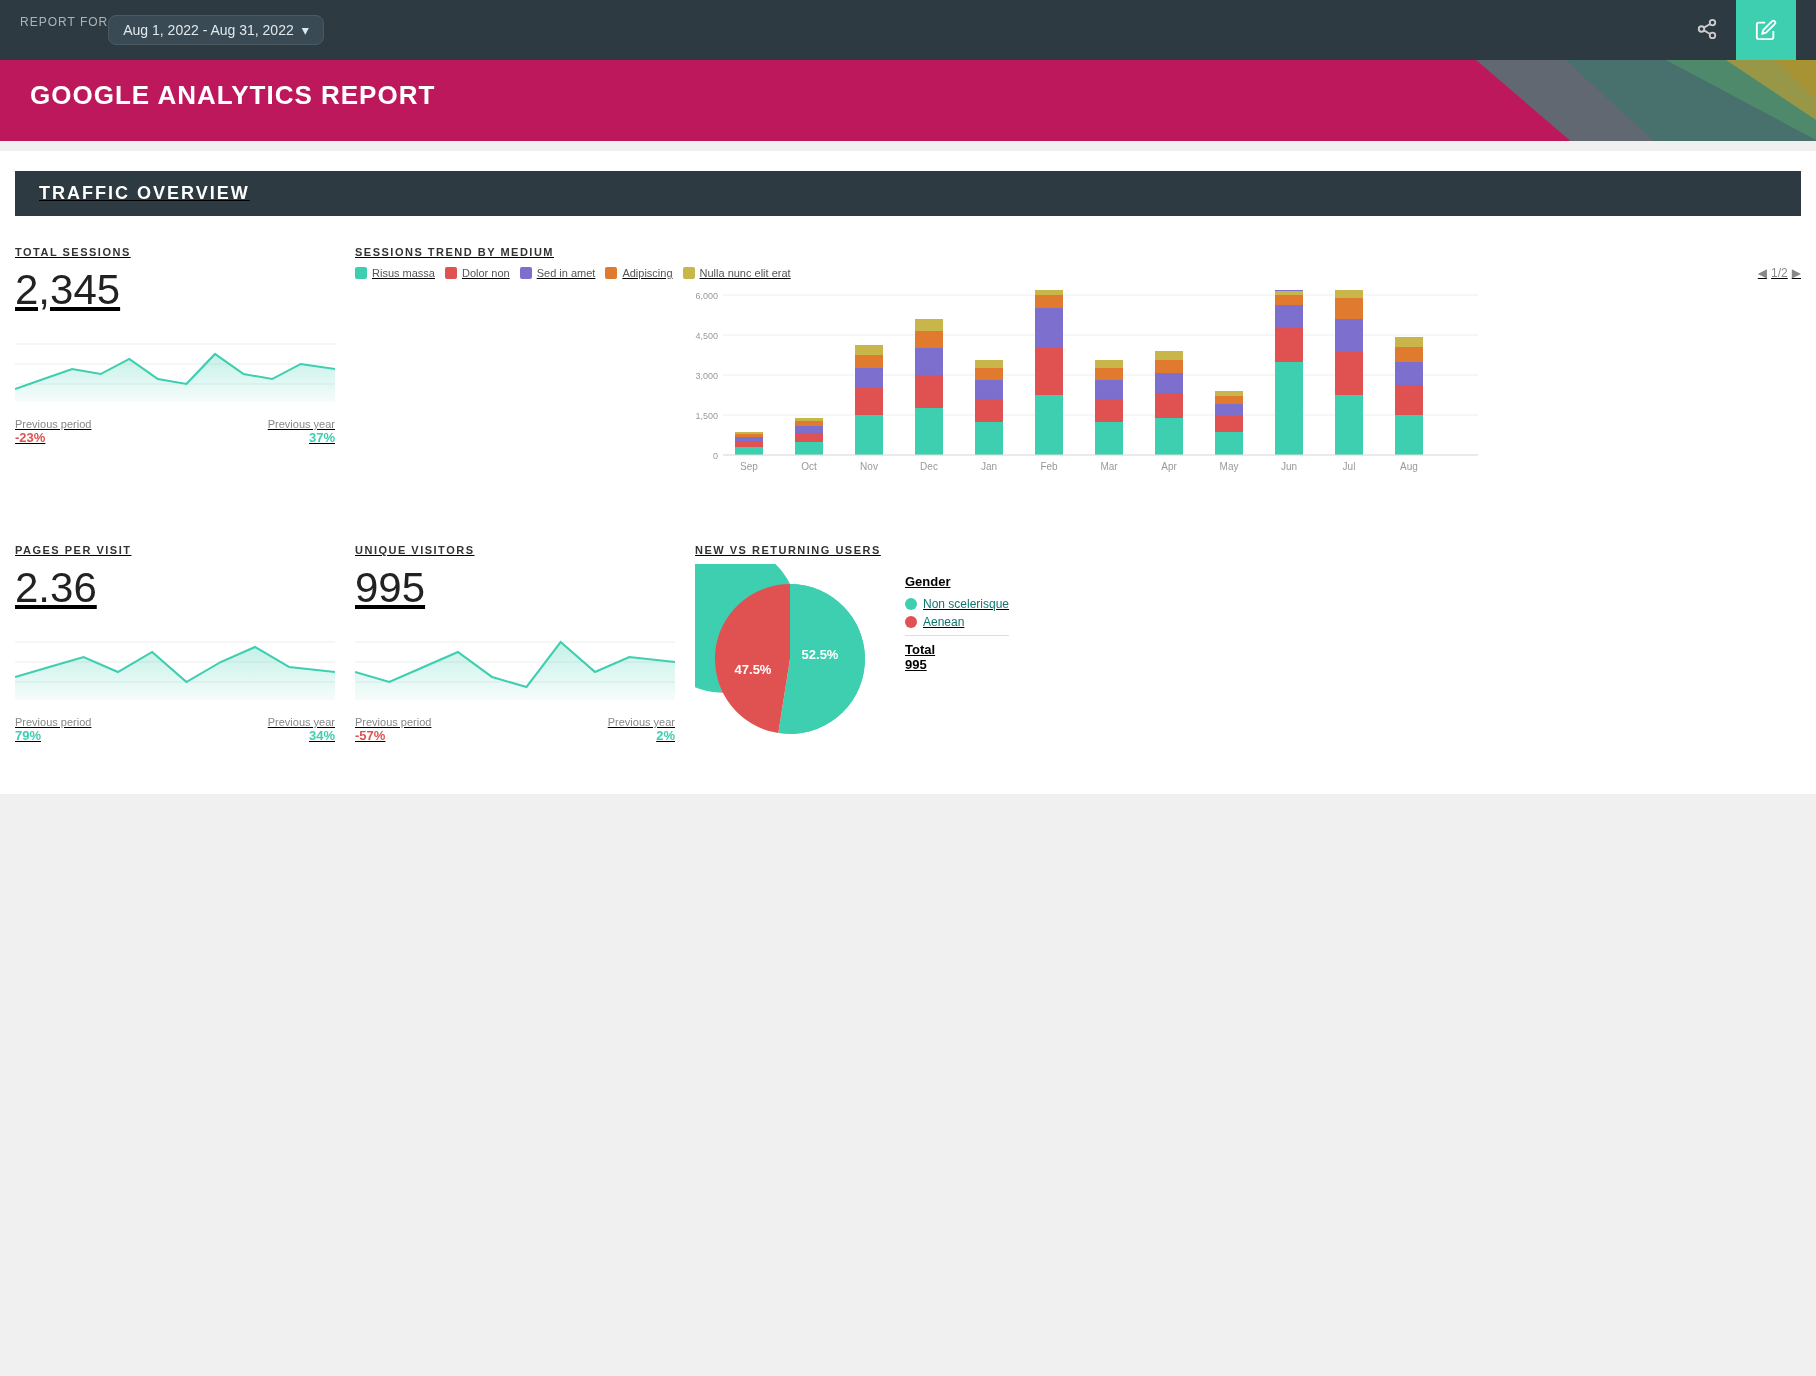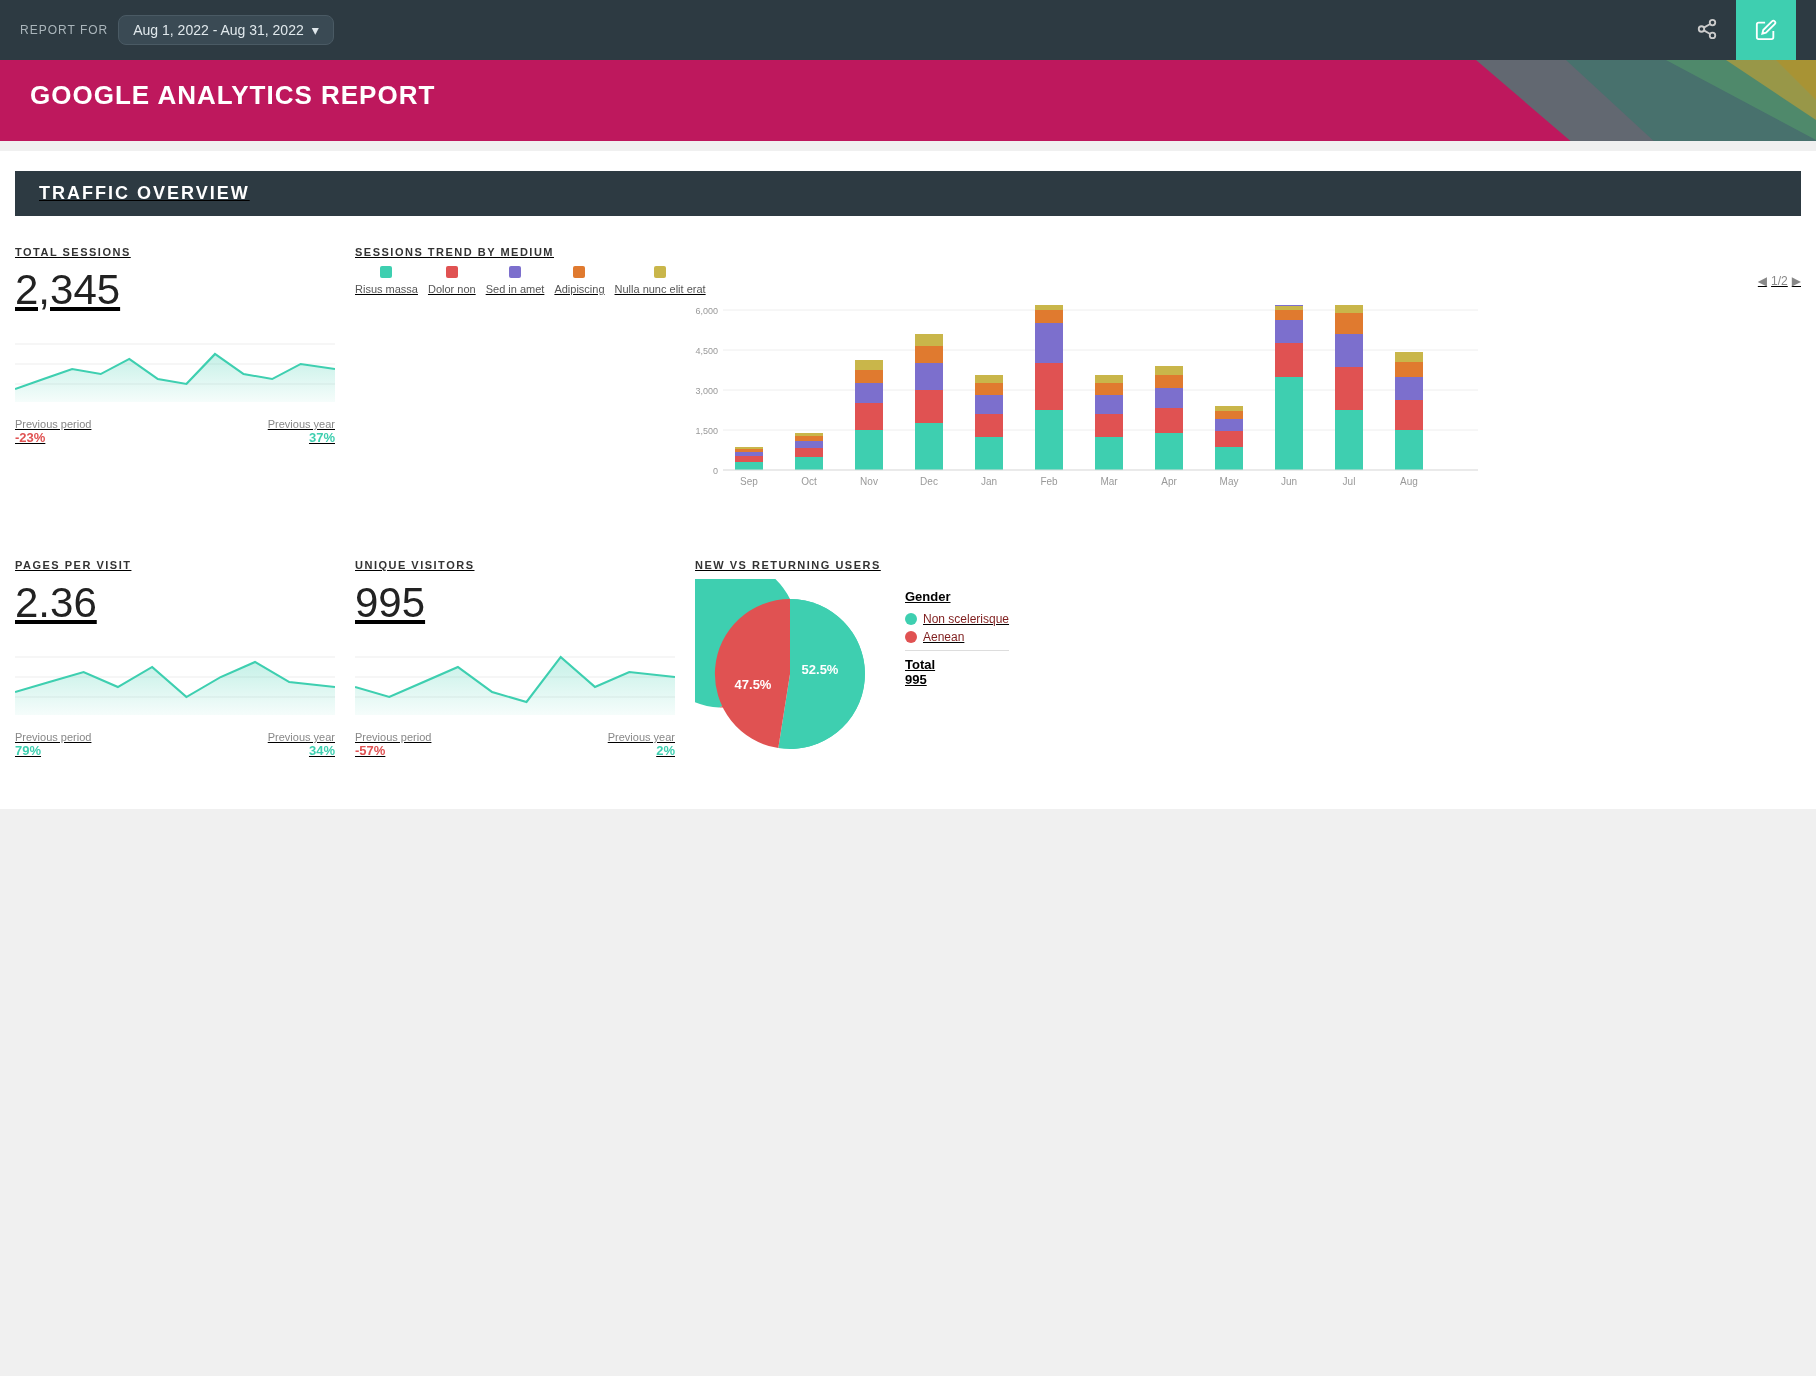--- a/index.html
+++ b/index.html
@@ -10,22 +10,22 @@
       background: #2d3a42;
       display: flex;
       align-items: center;
       justify-content: space-between;
       padding: 0 20px;
       height: 60px;
       position: relative;
     }
     .header-left {
       display: flex;
-      align-items: center;
-      gap: 10px;
+      align-items: flex-start;
+      gap: 0;
     }
     .report-for-label {
       color: #aab5bb;
       font-size: 12px;
       letter-spacing: 1px;
       text-transform: uppercase;
     }
     .date-range-selector {
       background: #3a4a54;
       border: 1px solid #4a5a64;
@@ -157,21 +157,20 @@
     .sessions-chart-card {
       padding: 10px 0;
     }
 
     .legend-item {
       display: flex;
       align-items: center;
       gap: 5px;
       font-size: 11px;
       color: #555;
-      flex-direction: column;
     }
 
     .legend-dot {
       width: 12px;
       height: 12px;
       border-radius: 2px;
       flex-shrink: 0;
     }
 
     .chart-pagination {
@@ -209,21 +208,21 @@
       font-size: 13px;
       font-weight: 700;
       margin-bottom: 8px;
     }
 
     .gender-legend-item {
       display: flex;
       align-items: center;
       gap: 6px;
       font-size: 12px;
-      color: #7f1d1d;
+      color: #0f766e;
       margin-bottom: 4px;
     }
 
     .gender-dot {
       width: 12px;
       height: 12px;
       border-radius: 50%;
     }
 
     .gender-total {

